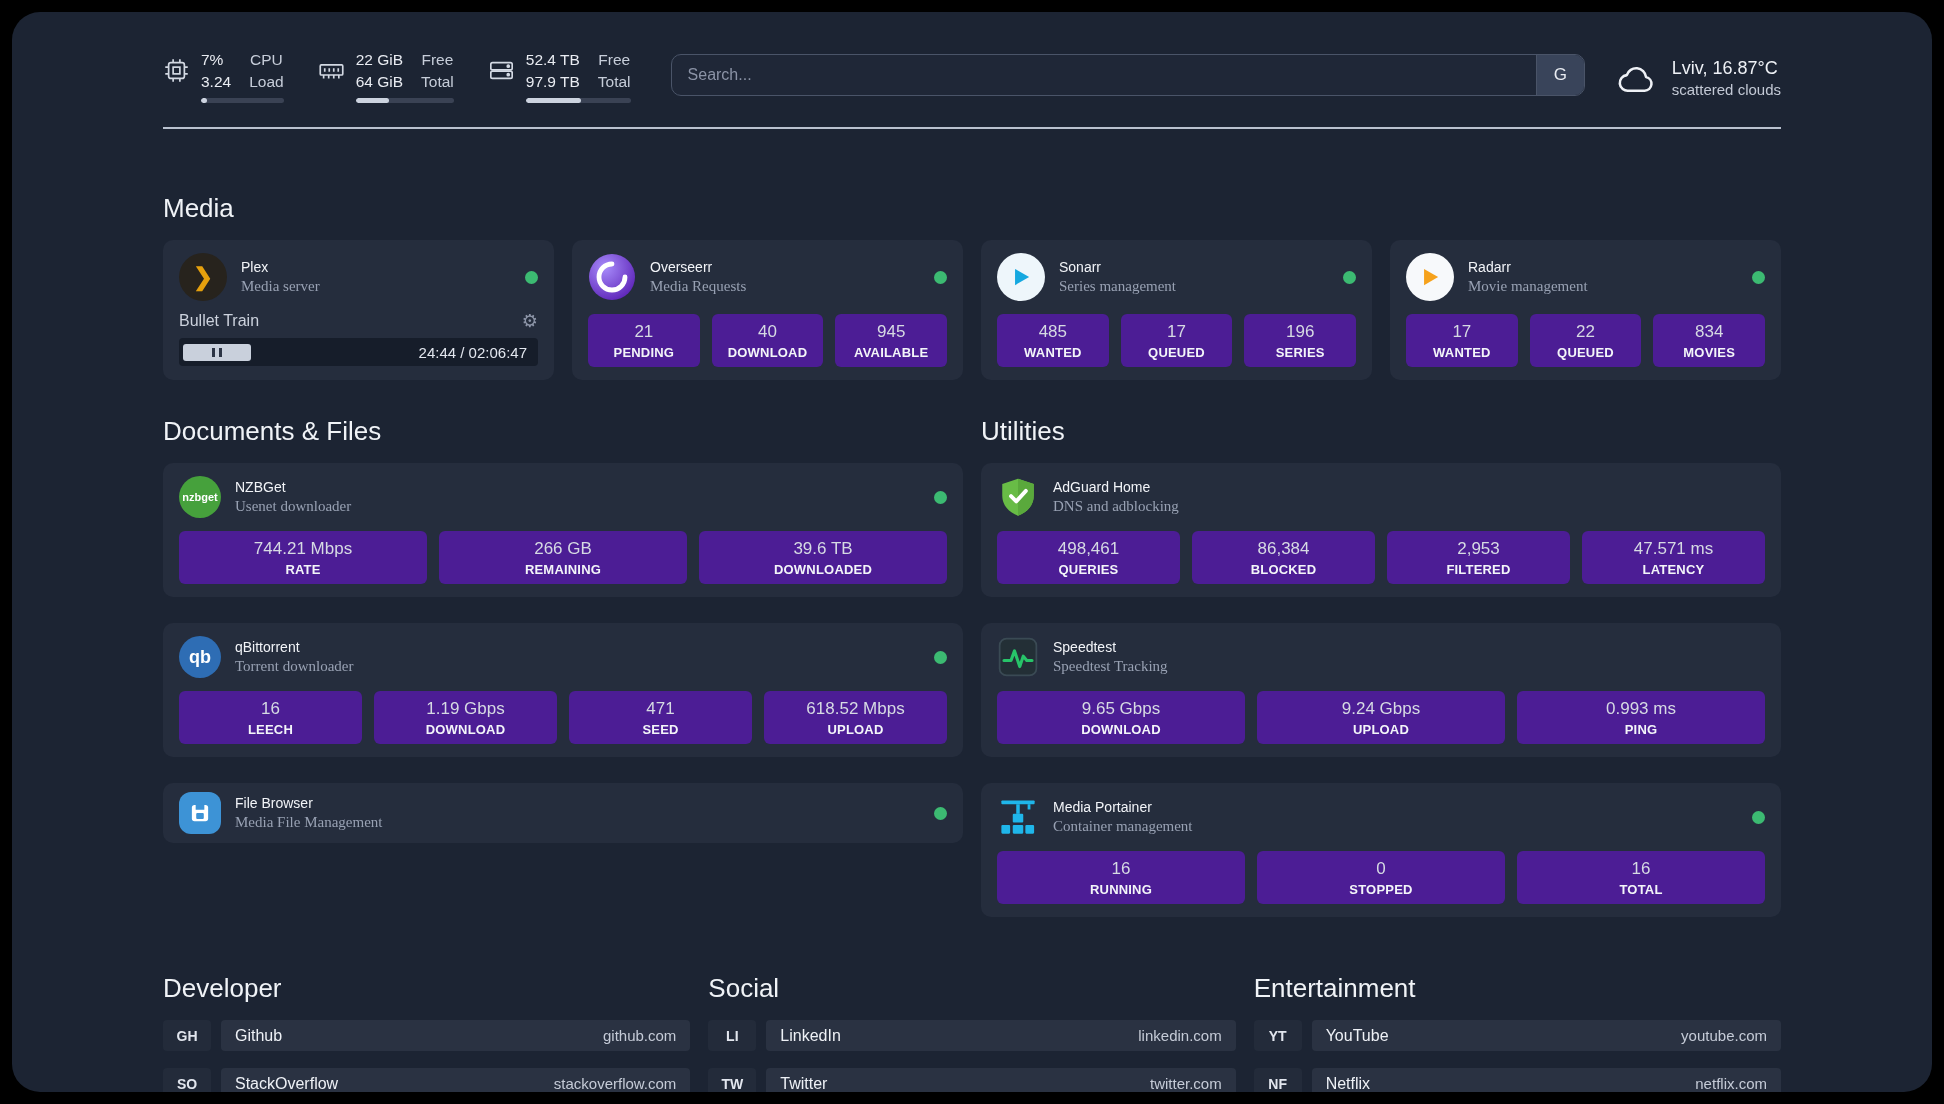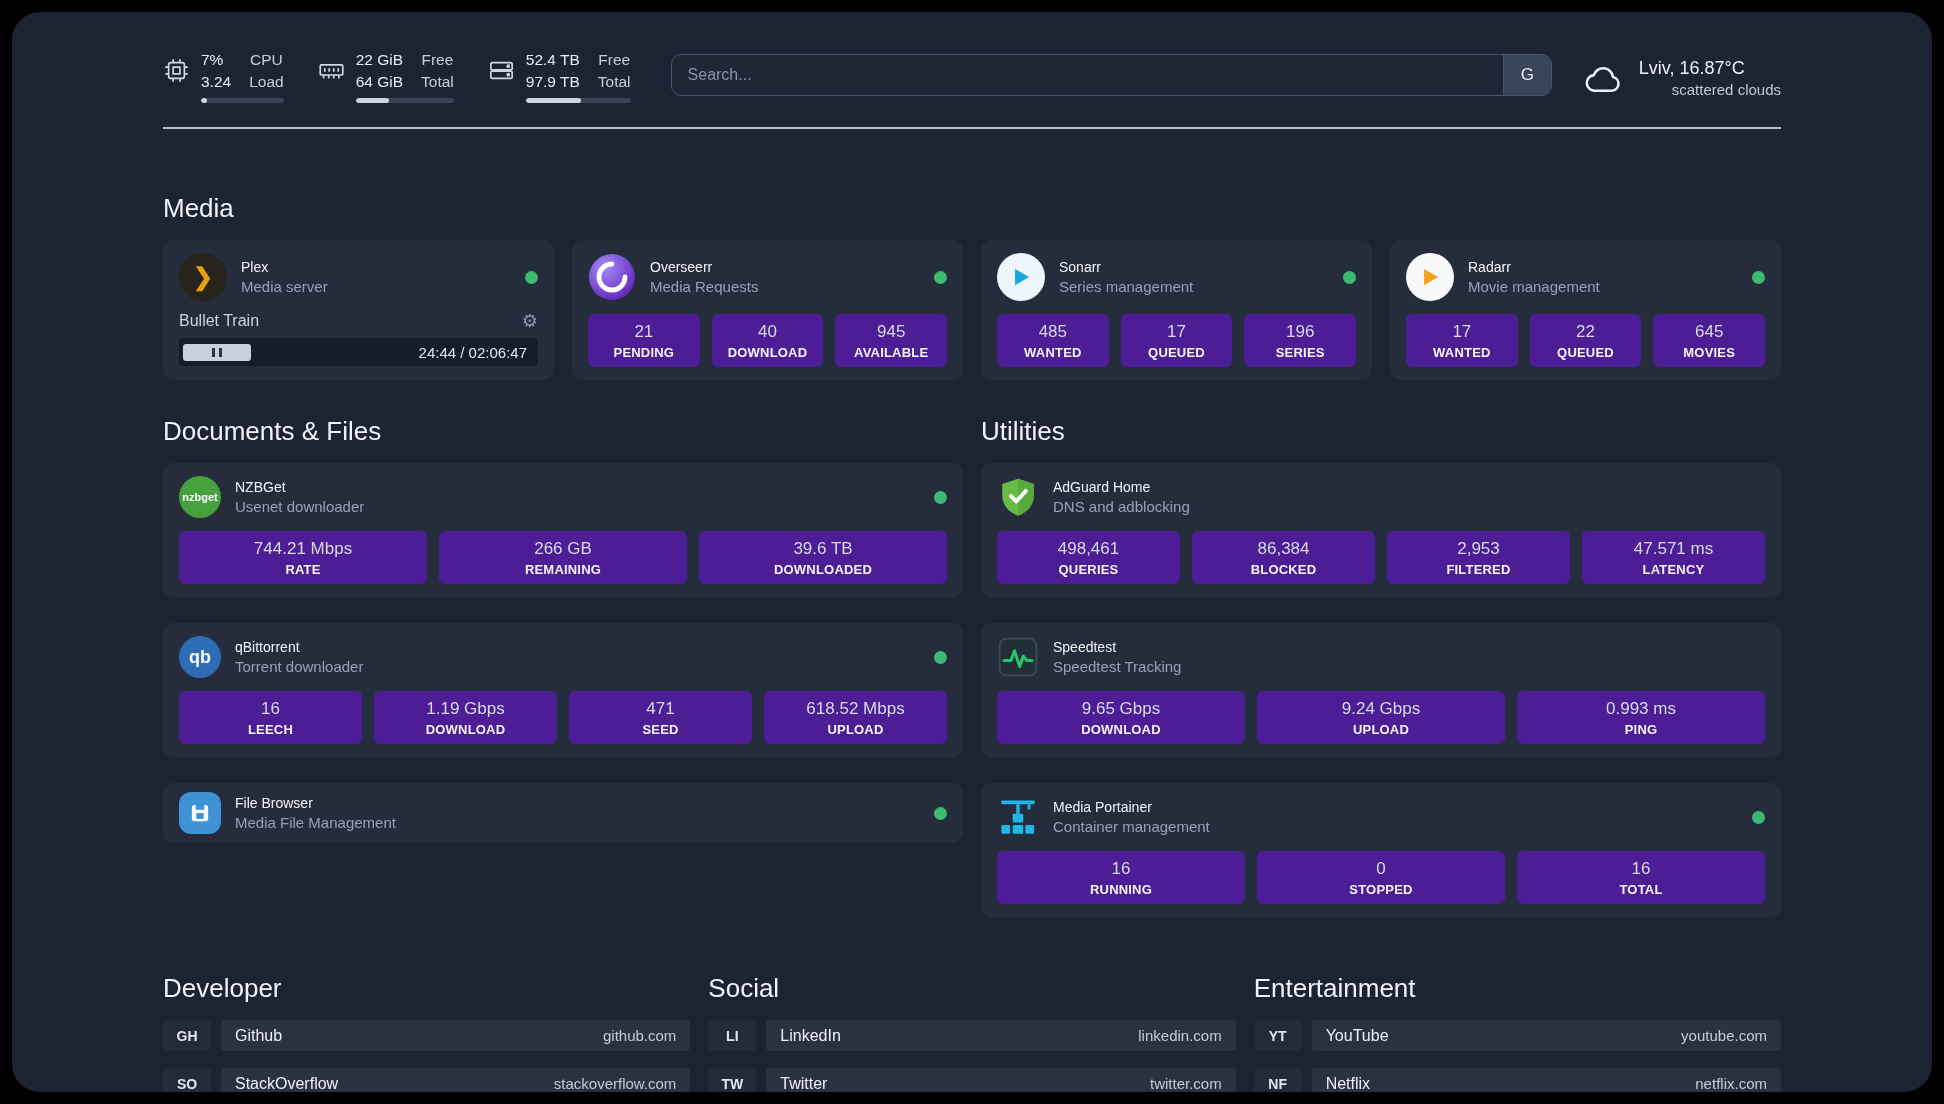--- a/index.html
+++ b/index.html
@@ -19,35 +19,35 @@
   .bar-fill { height:100%; background:#ccd3df; border-radius:3px; }
 
   .searchbar { flex:1; display:flex; height:42px; margin:0 30px 0 6px; border:1px solid #4a5468; border-radius:10px; background:#1f2737; overflow:hidden; align-self:flex-start; margin-top:4px; }
   .searchbar input { flex:1; background:transparent; border:none; outline:none; color:#dfe3ec; padding:0 16px; font-size:16px; font-family:inherit; }
   .searchbar input::placeholder { color:#8b93a6; }
   .g-btn { width:48px; background:#39445a; color:#e9ecf2; border:none; border-left:1px solid #4a5468; font-size:17px; cursor:pointer; font-family:inherit; }
 
   .weather { display:flex; gap:13px; align-items:center; margin-top:2px; }
   .weather-icon { width:44px; height:34px; }
   .weather-main { font-size:18px; color:#eef1f6; }
-  .weather-sub { font-size:15px; color:#c3c9d5; margin-top:2px;margin-left:33px; }
+  .weather-sub { font-size:15px; color:#c3c9d5; margin-top:2px; }
 
   .divider { margin-top:24px; border-top:2px solid #b9c1cf; }
 
   
   .section-title { font-size:26px; font-weight:500; color:#f0f3f7; }
   .section-media { margin-top:64px; }
   .media-grid { margin-top:16px; display:grid; grid-template-columns:repeat(4,1fr); gap:18px; }
 
   .card { background:#252d3d; border-radius:10px; padding:13px 16px; cursor:pointer; }
   .card-header { display:flex; align-items:center; gap:14px; }
   .app-icon { width:48px; height:48px; border-radius:50%; display:flex; align-items:center; justify-content:center; flex-shrink:0; overflow:hidden; }
   .app-icon.small { width:42px; height:42px; }
   .app-name { font-size:14px; color:#f2f4f8; }
-  .app-sub { font-size:15px; color:#98a1b3; margin-top:3px; }
+  .app-sub { font-size:15px; color:#98a1b3; margin-top:3px;font-family:Liberation Serif, serif; }
   .status-dot { width:13px; height:13px; border-radius:50%; background:#3cba72; margin-left:auto; align-self:center; flex-shrink:0; }
 
   .stats { display:flex; gap:12px; margin-top:13px; }
   .stat { flex:1; background:#4c1d95; border-radius:6px; text-align:center; padding:8px 4px 7px; min-width:0; }
   .stat-value { font-size:17px; color:#d6dae3; white-space:nowrap; overflow:hidden; }
   .stat-label { font-size:13px; font-weight:700; color:#f3f5f9; margin-top:3px; letter-spacing:.2px; white-space:nowrap; }
 
   
   .player-head { display:flex; align-items:center; margin-top:11px; }
   .player-title { font-size:16px; color:#ccd2dd; }
@@ -276,21 +276,21 @@
         <div class="stats">
           <div class="stat">
             <div class="stat-value">17</div>
             <div class="stat-label">WANTED</div>
           </div>
           <div class="stat">
             <div class="stat-value">22</div>
             <div class="stat-label">QUEUED</div>
           </div>
           <div class="stat">
-            <div class="stat-value">645</div>
+            <div class="stat-value">834</div>
             <div class="stat-label">MOVIES</div>
           </div>
         </div>
       </div>
 
     </div>
   </div>
 
   <div class="columns2">
 

